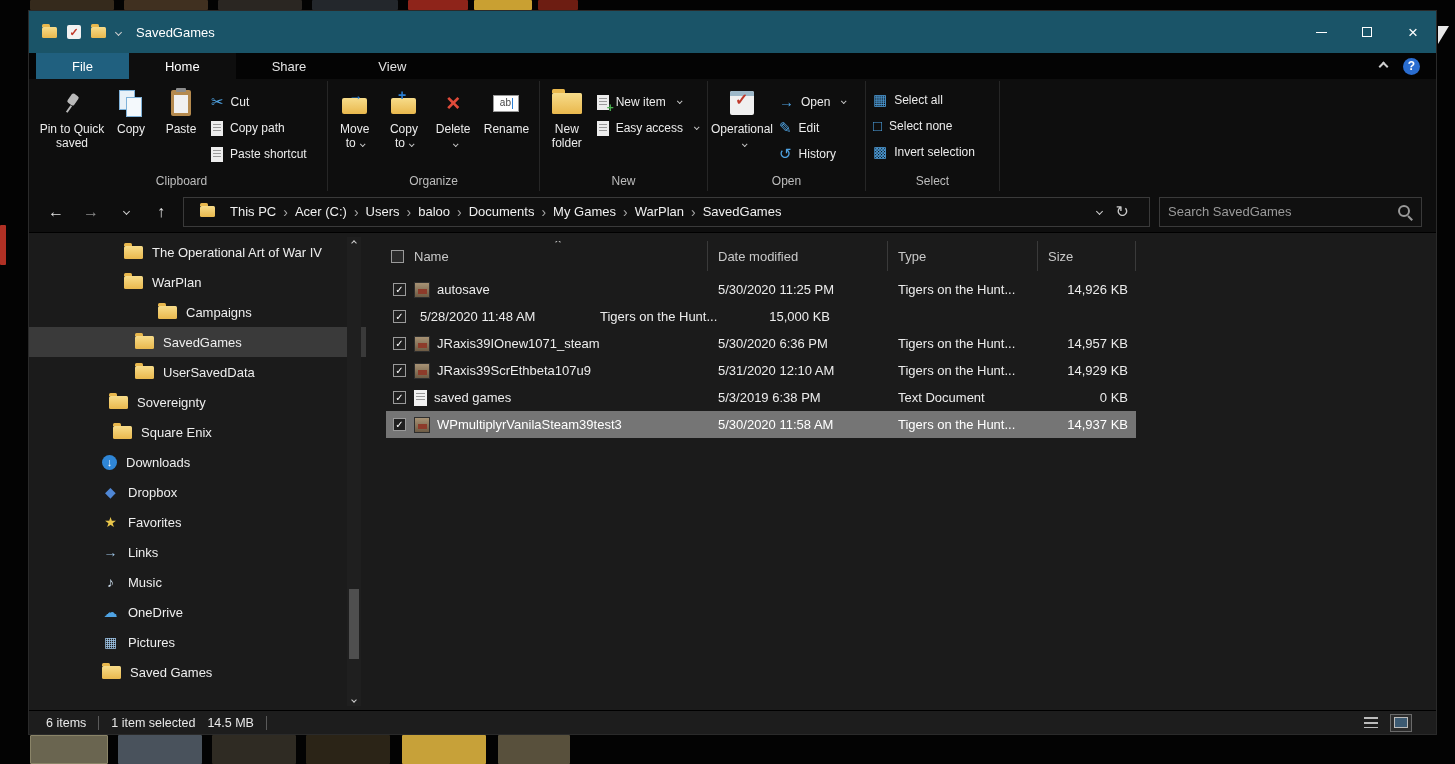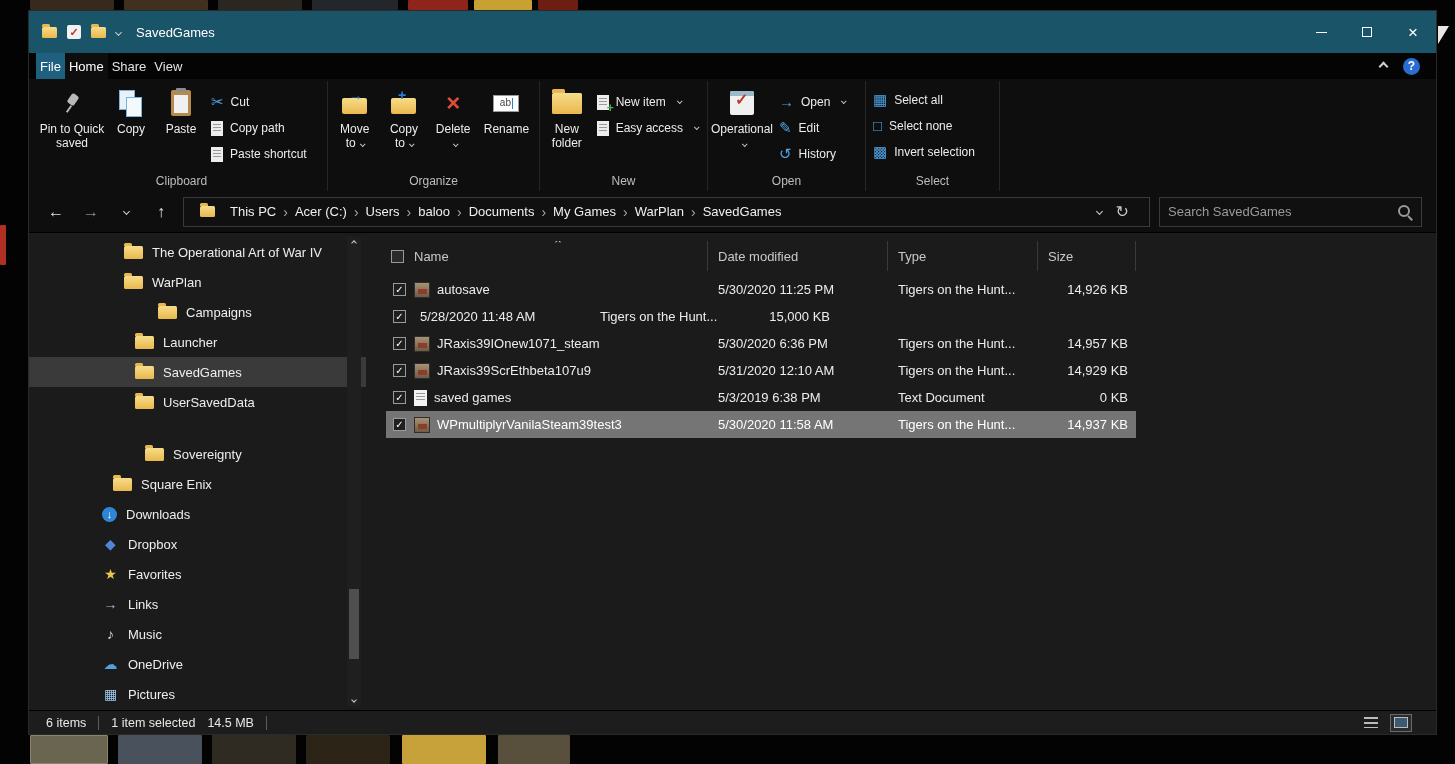--- a/index.html
+++ b/index.html
@@ -27,21 +27,21 @@
   .chev.tiny{width:4px;height:4px;border-width:1.5px}
   .win-title{margin-left:15px;font-size:13px;color:#fff}
   .caption-btns{margin-left:auto;display:flex;height:100%}
   .cap{width:46px;height:100%;display:flex;align-items:center;justify-content:center;color:#fff}
   .min-glyph{width:11px;height:1px;background:#fff}
   .max-glyph{width:10px;height:10px;border:1px solid #fff}
   .close-glyph{font-size:17px;line-height:17px;color:#fff}
 
   
   .tabrow{height:26px;background:#040404;display:flex;align-items:stretch;flex:none}
-  .tab{padding:0 4px;display:flex;align-items:center;font-size:13px;color:#e3e3e3}
+  .tab{padding:0 36px;display:flex;align-items:center;font-size:13px;color:#e3e3e3}
   .tab.file{background:#20607f;margin-left:7px;color:#fff}
   .tab.active{background:#0e0e0e;color:#fff}
   .tabrow-right{margin-left:auto;display:flex;align-items:center;gap:16px;padding-right:16px}
   .help{width:17px;height:17px;border-radius:50%;background:#2a6dd0;color:#fff;font-size:12px;font-weight:bold;display:flex;align-items:center;justify-content:center}
 
   
   .ribbon{height:112px;background:#0e0e0e;display:flex;padding:2px 0 0 7px;flex:none}
   .rgroup{position:relative;display:flex;align-items:flex-start;border-right:1px solid #262626;padding:2px 4px 16px 2px;flex:none}
   .glabel{position:absolute;bottom:3px;left:0;right:0;text-align:center;font-size:12px;color:#bdbdbd}
   .rbtn-lg{display:flex;flex-direction:column;align-items:center;padding-top:5px;gap:4px;width:50px;font-size:12px;color:#ececec;text-align:center;line-height:14px}
@@ -367,33 +367,29 @@
     <span class="tlabel">The Operational Art of War IV</span>
   </div>
             <div class="titem" style="padding-left: 95px;">
     <span class="ticon fold"></span>
     <span class="tlabel">WarPlan</span>
   </div>
             <div class="titem" style="padding-left: 106px; margin-left: 23px;">
     <span class="ticon fold"></span>
     <span class="tlabel">Campaigns</span>
   </div>
+            <div class="titem selected" style="padding-left: 106px;">
+    <span class="ticon fold"></span>
+    <span class="tlabel">SavedGames</span>
+  </div>
             <div class="titem" style="padding-left: 106px;">
     <span class="ticon fold"></span>
-    <span class="tlabel">Launcher</span>
-  </div>
-            <div class="titem selected" style="padding-left: 106px;">
-    <span class="ticon fold"></span>
-    <span class="tlabel">SavedGames</span>
-  </div>
-            <div class="titem" style="padding-left: 106px;">
-    <span class="ticon fold"></span>
     <span class="tlabel">UserSavedData</span>
   </div>
-            <div class="titem" style="padding-left: 116px; margin-top: 22px;">
+            <div class="titem" style="padding-left: 80px;">
     <span class="ticon fold"></span>
     <span class="tlabel">Sovereignty</span>
   </div>
             <div class="titem" style="padding-left: 84px;">
     <span class="ticon fold"></span>
     <span class="tlabel">Square Enix</span>
   </div>
             <div class="titem" style="padding-left: 73px;">
     <span class="ticon gl circ" style="color: rgb(255, 255, 255);">↓</span>
     <span class="tlabel">Downloads</span>

